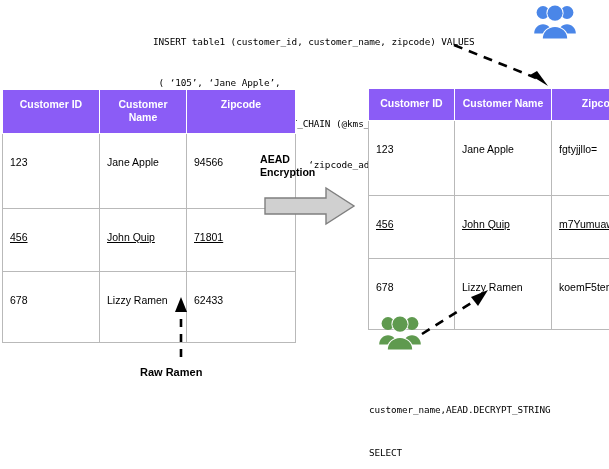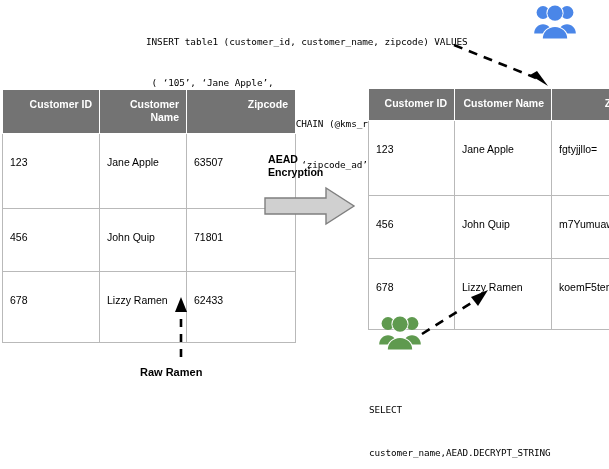--- a/index.html
+++ b/index.html
@@ -20,61 +20,61 @@
   .sql-block {
     position: absolute;
     font-family: "DejaVu Sans Mono", "Liberation Mono", monospace;
     font-size: 9.4px;
     line-height: 13.6px;
     white-space: pre;
     color: #000000;
     letter-spacing: -0.1px;
   }
   #insert-sql {
-    left: 146px;
+    left: 153px;
     top: 8px;
   }
   #select-sql {
     left: 369px;
     top: 375px;
     font-size: 9.3px;
     line-height: 14.2px;
   }
   .sql-line { display: block; }
 
   
   .data-table {
     position: absolute;
     border-collapse: collapse;
     table-layout: fixed;
     background: #ffffff;
   }
   .data-table th {
-    background: #737373;
+    background: #8b5cf6;
     color: #ffffff;
     font-size: 10.5px;
     font-weight: bold;
-    text-align: right;
+    text-align: center;
     vertical-align: top;
     padding: 8px 7px 10px 7px;
     border: 1px solid #ffffff;
     line-height: 12.5px;
   }
   .data-table td {
     font-size: 10.5px;
     color: #000000;
     text-align: left;
     vertical-align: top;
     padding: 22px 7px 6px 7px;
     border: 1px solid #b9b9b9;
     line-height: 12.5px;
     background: #ffffff;
   }
   .data-table tr.r0 td { height: 46px; }
-  .data-table tr.r1 td { height: 34px; }
+  .data-table tr.r1 td { height: 34px; text-decoration: underline; }
   .data-table tr.r2 td { height: 42px; }
 
   #table-plain {
     left: 2px;
     top: 89px;
     width: 248px;
   }
   #table-plain .c0 { width: 82px; }
   #table-plain .c1 { width: 72px; }
   #table-plain .c2 { width: 94px; }
@@ -84,21 +84,21 @@
     top: 88px;
     width: 239px;
   }
   #table-encrypted .c0 { width: 71px; }
   #table-encrypted .c1 { width: 82px; }
   #table-encrypted .c2 { width: 86px; }
 
   
   #aead-label {
     position: absolute;
-    left: 268px;
+    left: 260px;
     top: 153px;
     font-size: 10.6px;
     font-weight: bold;
     line-height: 13px;
     color: #000000;
     white-space: pre-line;
   }
   #block-arrow {
     position: absolute;
     left: 264px;
@@ -168,21 +168,21 @@
     <tr>
       <th class="c0">Customer ID</th>
       <th class="c1">Customer Name</th>
       <th class="c2">Zipcode</th>
     </tr>
   </thead>
   <tbody>
     <tr class="r0">
       <td>123</td>
       <td>Jane Apple</td>
-      <td>63507</td>
+      <td>94566</td>
     </tr>
     <tr class="r1">
       <td>456</td>
       <td>John Quip</td>
       <td>71801</td>
     </tr>
     <tr class="r2">
       <td>678</td>
       <td>Lizzy Ramen</td>
       <td>62433</td>
@@ -249,19 +249,19 @@
 </div>
 
 <div class="dashed-arrow" id="arrow-select">
   <svg viewBox="0 0 70 48" width="70" height="48" aria-hidden="true">
     <line x1="2" y1="46" x2="56" y2="12" stroke="#000000" stroke-width="2.6" stroke-dasharray="9,7"></line>
     <polygon points="68,2 51,9 58,18" fill="#000000"></polygon>
   </svg>
 </div>
 
 <div class="sql-block" id="select-sql">
+  <span class="sql-line">customer_name,AEAD.DECRYPT_STRING</span>
   <span class="sql-line">SELECT</span>
-  <span class="sql-line">customer_name,AEAD.DECRYPT_STRING</span>
   
   
   
   
 </div>
 
 </body></html>

